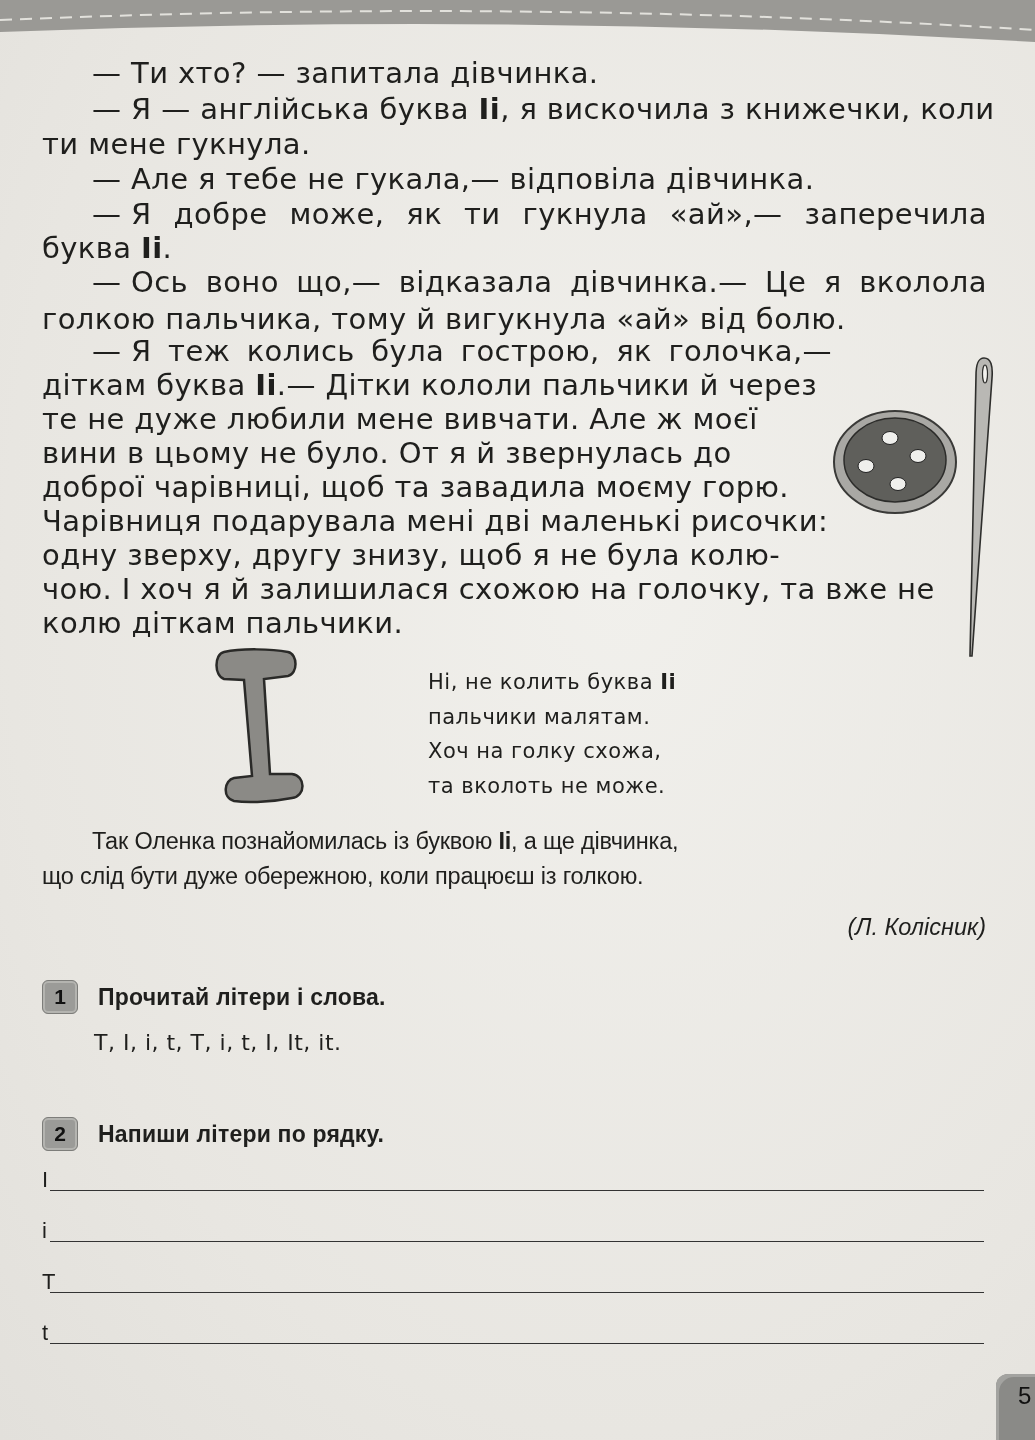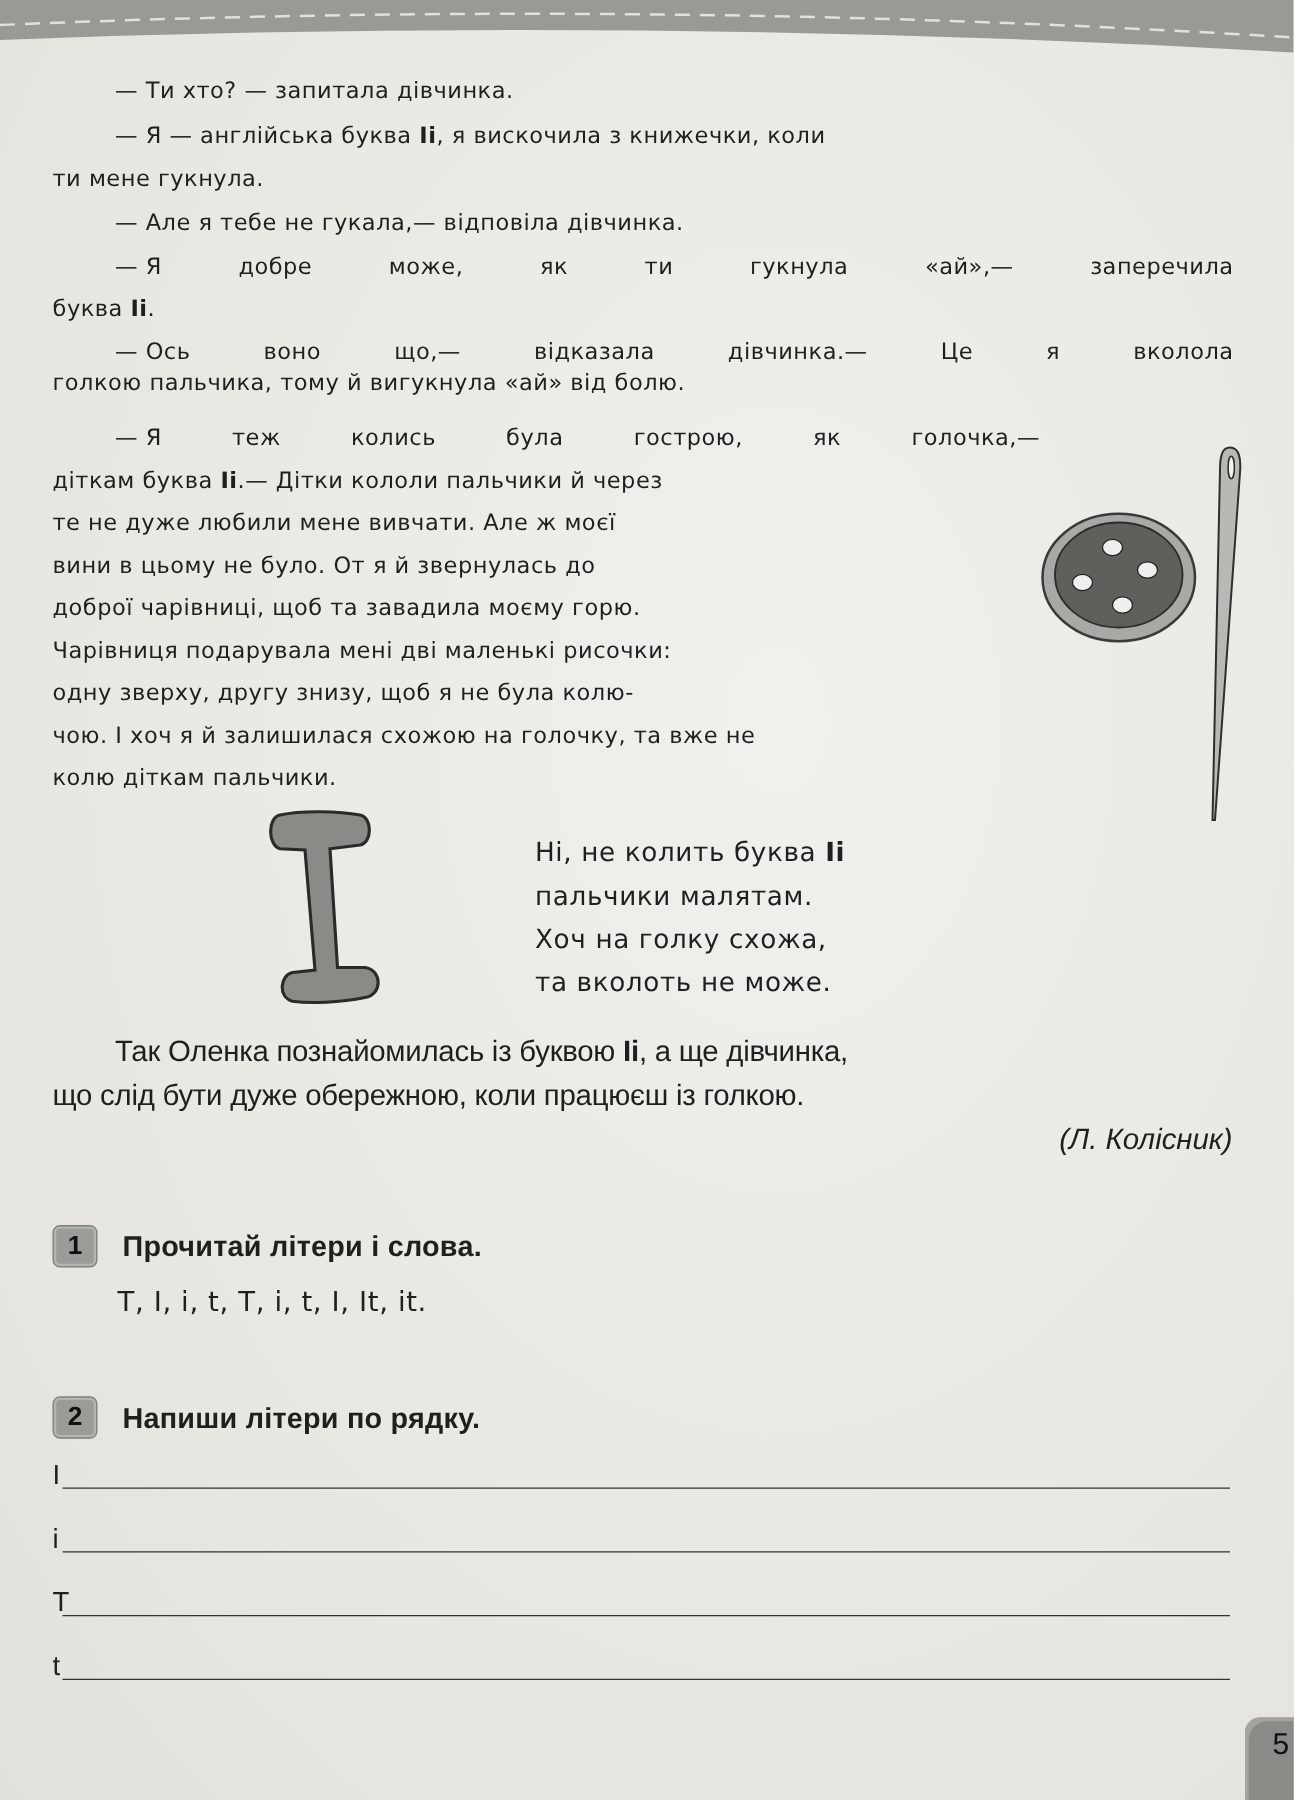--- a/index.html
+++ b/index.html
@@ -11,33 +11,33 @@
   }
   .top-band {
     position: absolute; left: 0; top: 0; width: 1035px; height: 70px;
   }
   .page-bg {
     position: absolute; left: 0; top: 0; width: 1035px; height: 1440px;
     background: radial-gradient(ellipse at 60% 40%, #f1f0ec 0%, #e8e6e1 70%, #e2e0db 100%);
   }
   .story { position: absolute; left: 42px; top: 56px; width: 945px; }
   .line {
-    position: absolute; left: 0; font-size: 18px; letter-spacing: 0.4px;
+    position: absolute; left: 0; font-size: 29px; letter-spacing: 0.4px;
     white-space: nowrap; line-height: 34px;
   }
   .indent { left: 50px; }
   .just { display: flex; justify-content: space-between; }
   b.bi { font-weight: bold; }
   .poem { position: absolute; left: 428px; top: 665px; font-size: 21px; letter-spacing: 0.5px; }
   .poem div { line-height: 34.5px; white-space: nowrap; }
   .outro { position: absolute; left: 42px; top: 828px; width: 944px;
     font-family: "Liberation Sans Narrow", "Liberation Sans", sans-serif; font-size: 23.5px; }
   .outro .l1 { position: absolute; left: 50px; top: 0; white-space: nowrap; letter-spacing: -0.2px; }
   .outro .l2 { position: absolute; left: 0; top: 35px; white-space: nowrap; letter-spacing: -0.2px; }
-  .outro .author { position: absolute; right: 0; top: 70px; font-style: italic; margin-left: 47px; }
+  .outro .author { position: absolute; right: 0; top: 86px; font-style: italic; margin-left: 47px; }
   .task { position: absolute; left: 42px; display: flex; align-items: center; }
   .badge {
     width: 34px; height: 32px; border-radius: 6px;
     background: #9b9b98; border: 1px solid #7d7d7a;
     box-shadow: inset 0 0 0 2px #b4b4b0;
     display: flex; align-items: center; justify-content: center;
     font-weight: bold; font-size: 21px; color: #111;
     font-family: "Liberation Sans", sans-serif;
   }
   .task-title {
@@ -96,21 +96,21 @@
   <div class="line indent just" style="top:209px;width:895px">
     <span>— Ось</span>
       <span>воно</span>
       <span>що,—</span>
       <span>відказала</span>
       <span>дівчинка.—</span>
       <span>Це</span>
       <span>я</span>
       <span>вколола</span>
   </div>
-  <div class="line" style="top:234px">голкою пальчика, тому й вигукнула «ай» від болю.</div>
+  <div class="line" style="top:246px">голкою пальчика, тому й вигукнула «ай» від болю.</div>
   <div class="line indent just" style="top:278px;width:740px">
     <span>— Я</span>
       <span>теж</span>
       <span>колись</span>
       <span>була</span>
       <span>гострою,</span>
       <span>як</span>
       <span>голочка,—</span>
   </div>
   <div class="line" style="top:312px"><span>діткам буква </span><b class="bi">Ii</b><span>.— Дітки кололи пальчики й через</span></div>

